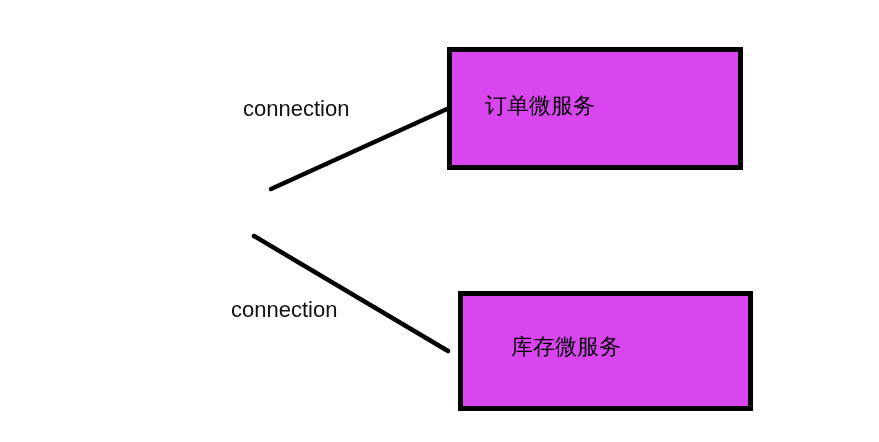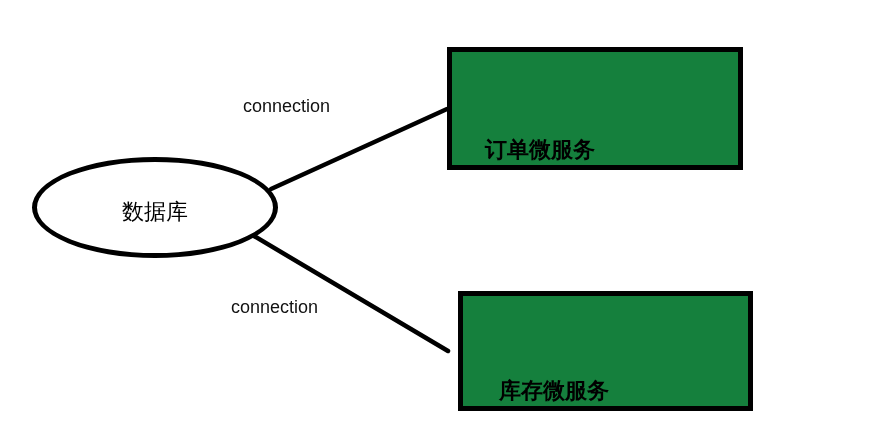--- a/index.html
+++ b/index.html
@@ -39,24 +39,23 @@
   }
   .node-ellipse .node-label {
     font-size: 22px;
     color: #000000;
     padding-top: 8px;
   }
   .node-rect {
     position: absolute;
     border: 5px solid #000000;
     box-sizing: border-box;
-    background: #15803d;
+    background: #d946ef;
     display: flex;
-    align-items: flex-end;
-    font-weight: bold;
+    align-items: center;
   }
   .node-rect .node-label {
     font-size: 22px;
     color: #000000;
   }
   .rect-order {
     left: 447px;
     top: 47px;
     width: 296px;
     height: 123px;
@@ -65,26 +64,26 @@
     padding-left: 33px;
     margin-top: -6px;
   }
   .rect-inventory {
     left: 458px;
     top: 291px;
     width: 295px;
     height: 120px;
   }
   .rect-inventory .node-label {
-    padding-left: 36px;
+    padding-left: 48px;
     margin-top: -8px;
   }
   .edge-label {
     position: absolute;
-    font-size: 18px;
+    font-size: 22px;
     color: #111111;
     white-space: nowrap;
   }
   .edge-label-top {
     left: 243px;
     top: 96px;
   }
   .edge-label-bottom {
     left: 231px;
     top: 297px;
@@ -101,23 +100,20 @@
 </head>
 <body>
 
 <div class="canvas">
 
   <svg class="connector-layer" viewBox="0 0 879 442" xmlns="http://www.w3.org/2000/svg">
     <line x1="271" y1="189" x2="447" y2="109" stroke="#000000" stroke-width="4.5" stroke-linecap="round"></line>
     <line x1="254" y1="236" x2="448" y2="351" stroke="#000000" stroke-width="4.5" stroke-linecap="round"></line>
   </svg>
 
-  <div class="node-ellipse">
-    <span class="node-label">数据库</span>
-  </div>
 
   <div class="node-rect rect-order">
     <span class="node-label">订单微服务</span>
   </div>
 
   <div class="node-rect rect-inventory">
     <span class="node-label">库存微服务</span>
   </div>
 
   <span class="edge-label edge-label-top">connection</span>

